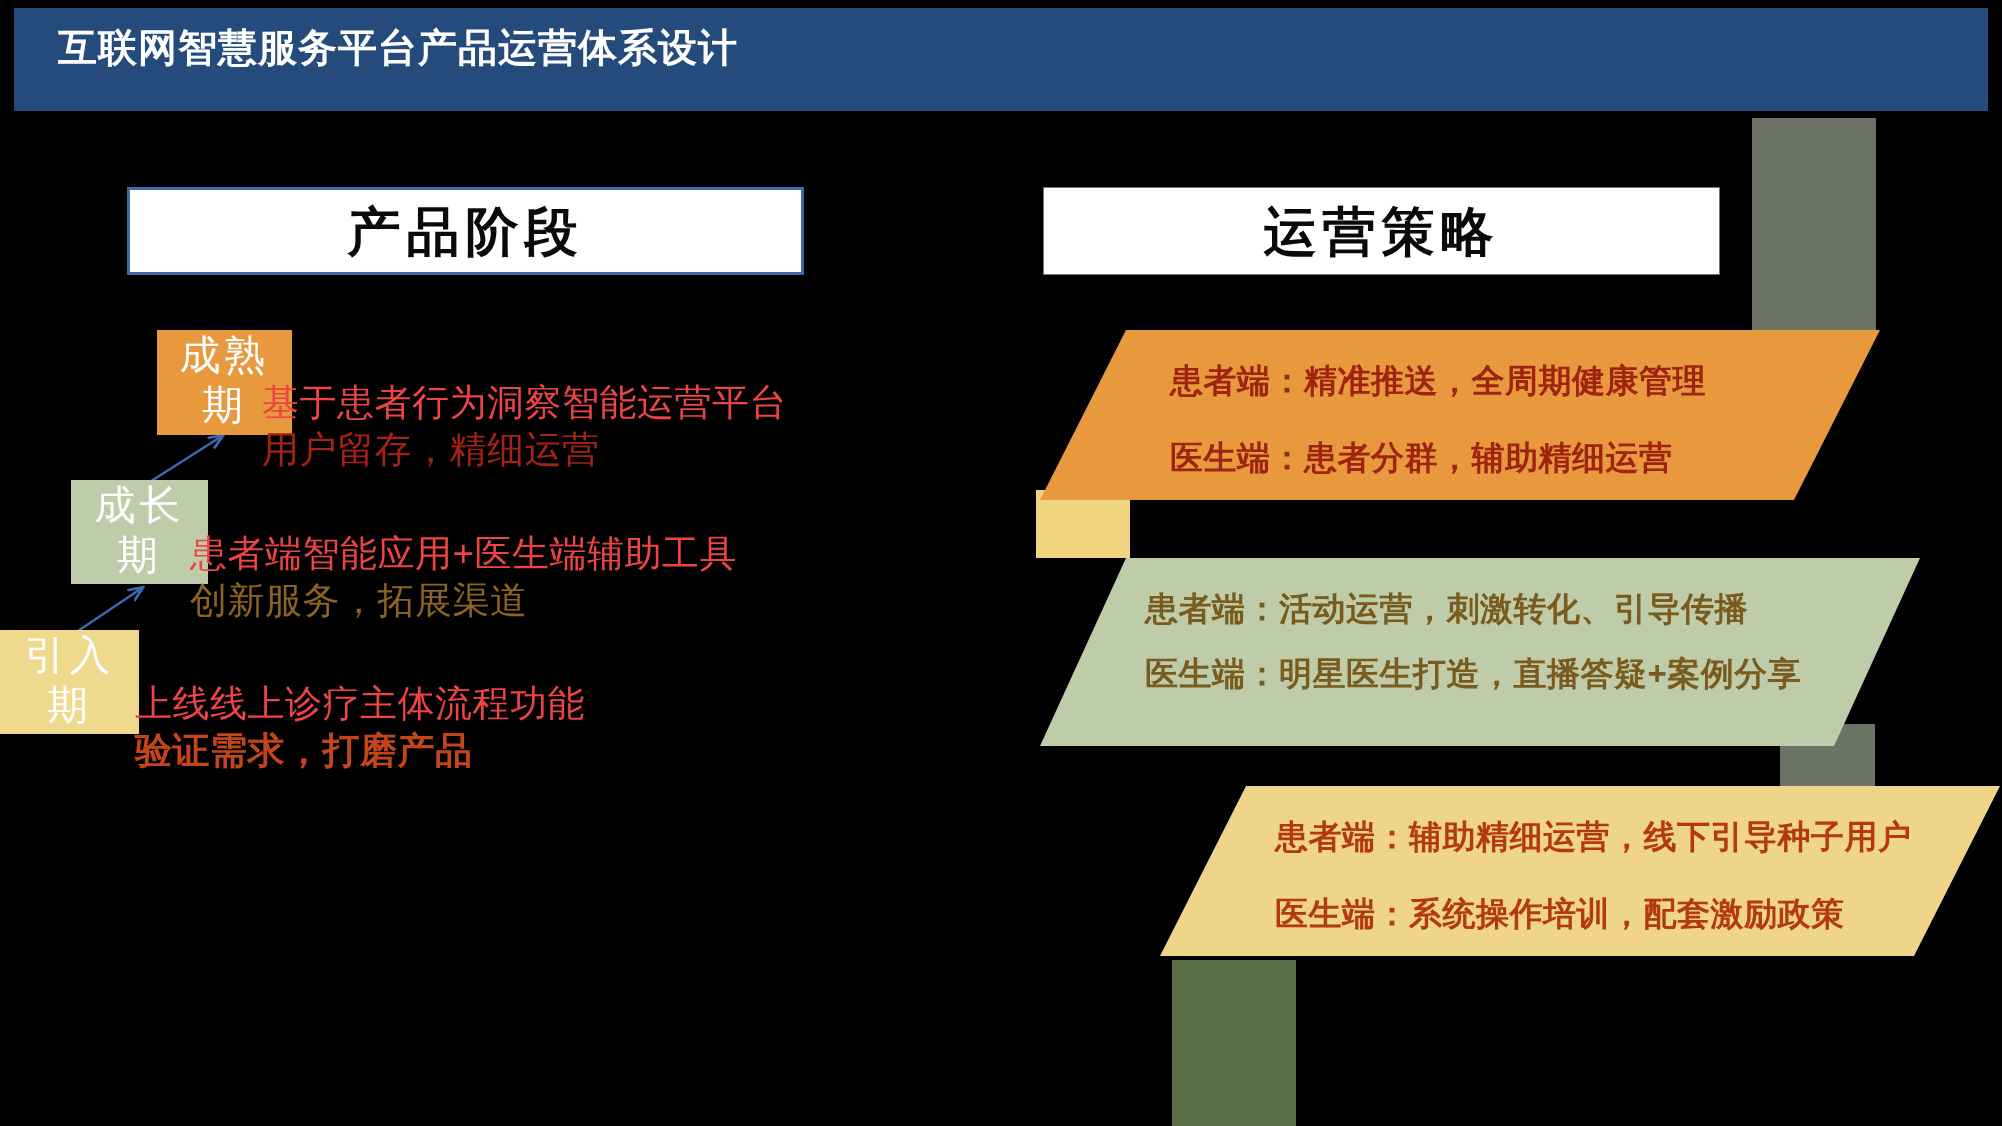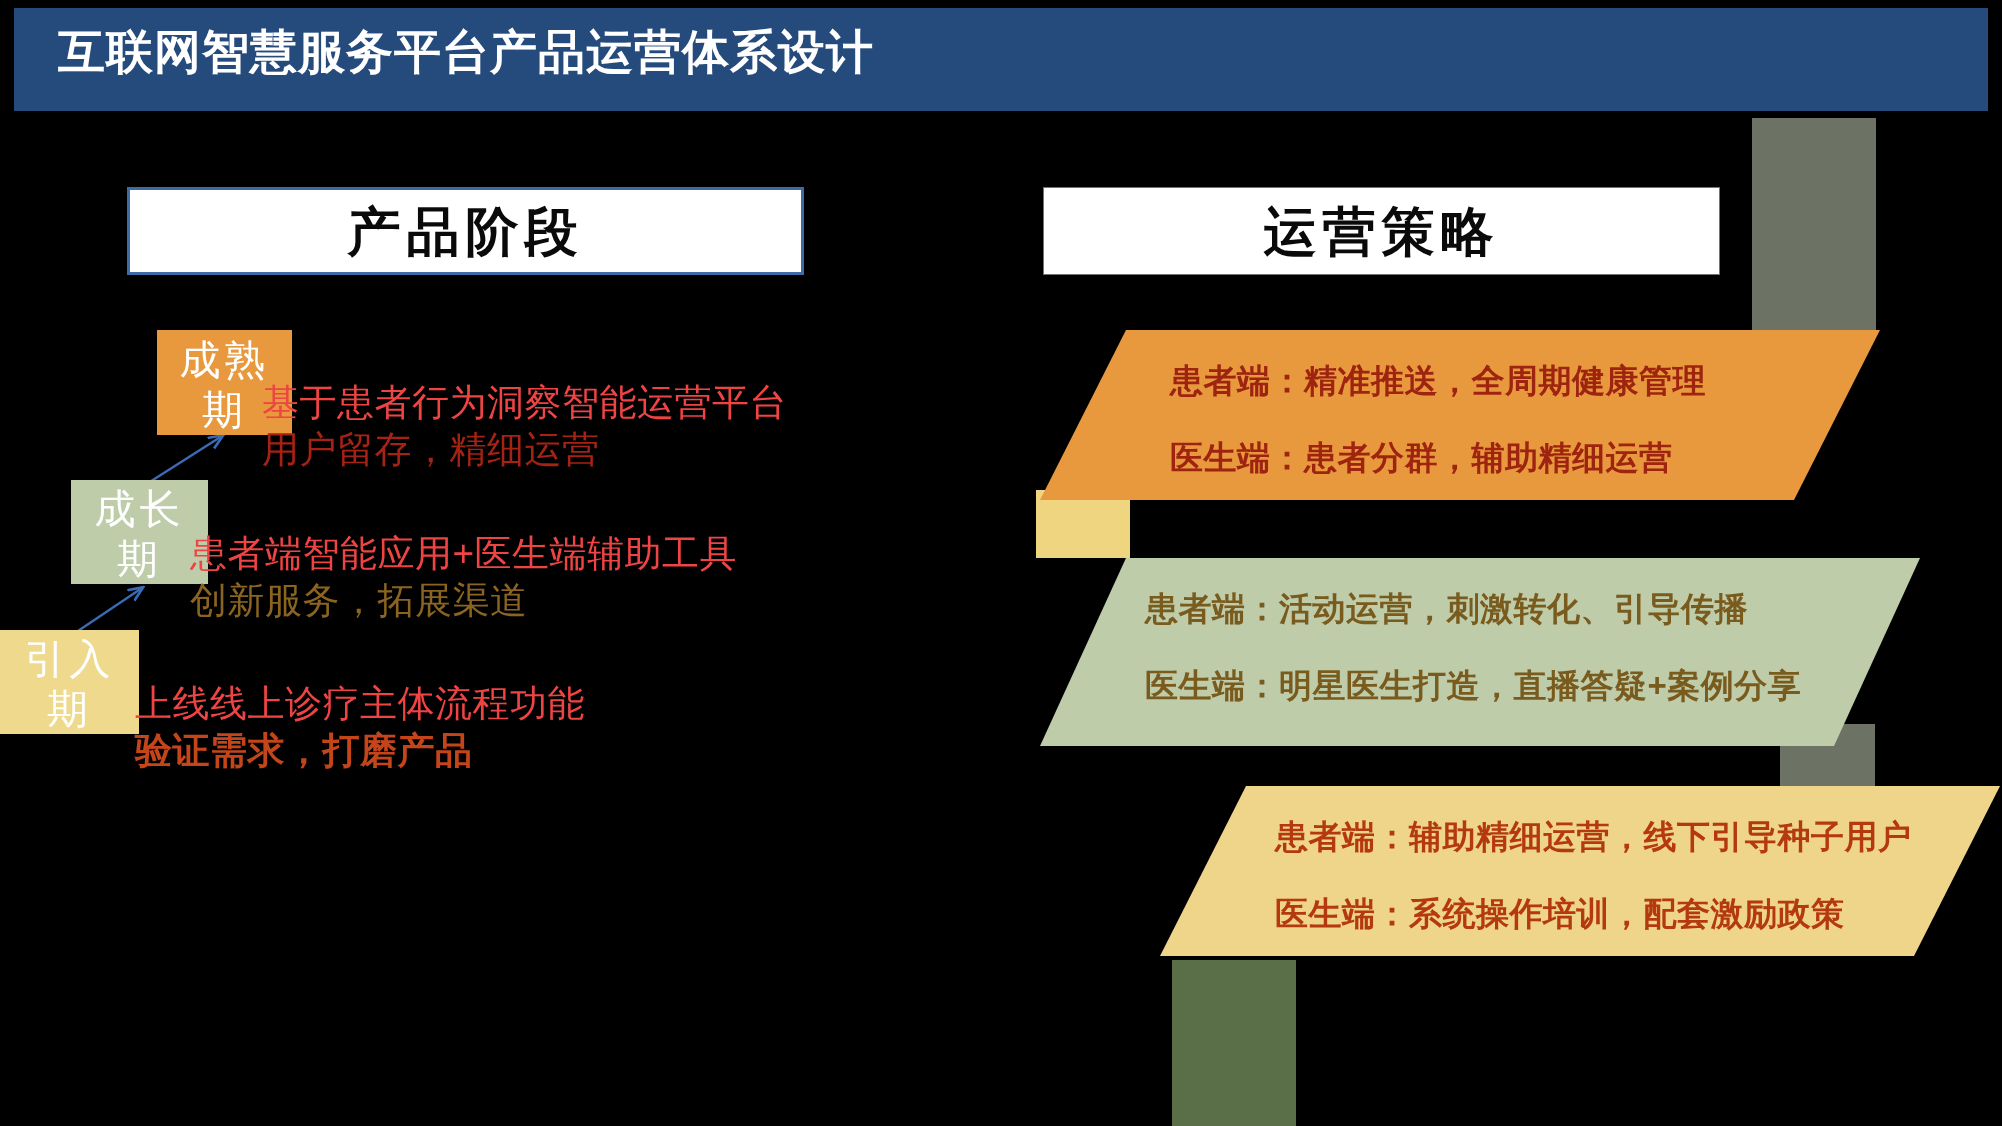--- a/index.html
+++ b/index.html
@@ -29,21 +29,21 @@
     left: 14px;
     top: 8px;
     width: 1974px;
     height: 103px;
     background: #254B7D;
   }
   .header-title {
     position: absolute;
     left: 58px;
     top: 28px;
-    font-size: 47px;
+    font-size: 39px;
     font-weight: bold;
     color: #FFFFFF;
     letter-spacing: 1px;
     white-space: nowrap;
     line-height: 1;
   }
 
   
   .deco {
     position: absolute;
@@ -69,21 +69,21 @@
     letter-spacing: 6px;
     line-height: 1;
   }
   #col-title-left  { left: 127px;  top: 187px; width: 677px; height: 88px; border: 3px solid #3E6BA8; text-align: center; }
   #col-title-right { left: 1043px; top: 187px; width: 677px; height: 88px; border: 1px solid #737373; }
 
   
   .stage-box {
     position: absolute;
     display: flex;
-    align-items: flex-end;
+    align-items: flex-start;
     justify-content: center;
     text-align: center;
     box-sizing: border-box;
   }
   .stage-box span {
     font-size: 41px;
     color: #FFFFFF;
     line-height: 1.22;
     letter-spacing: 4px;
     display: block;
@@ -147,21 +147,21 @@
     line-height: 1.0;
   }
   #strategy-mature { left: 1040px; top: 330px; width: 840px; height: 170px; }
   #strategy-mature .lines { left: 130px; top: 34px; }
   #strategy-mature .lines div { color: #9E2410; }
   #strategy-mature .lines div + div { margin-top: 44px; }
 
   #strategy-growth { left: 1040px; top: 558px; width: 880px; height: 188px; }
   #strategy-growth .lines { left: 105px; top: 34px; }
   #strategy-growth .lines div { color: #7A5B1E; }
-  #strategy-growth .lines div + div { margin-top: 44px; }
+  #strategy-growth .lines div + div { margin-top: 32px; }
 
   #strategy-intro  { left: 1160px; top: 786px; width: 840px; height: 170px; }
   #strategy-intro .lines { left: 115px; top: 34px; }
   #strategy-intro .lines div { color: #B4390F; }
   #strategy-intro .lines div + div { margin-top: 44px; }
 </style>
 </head>
 <body>
 
 <div id="slide">

